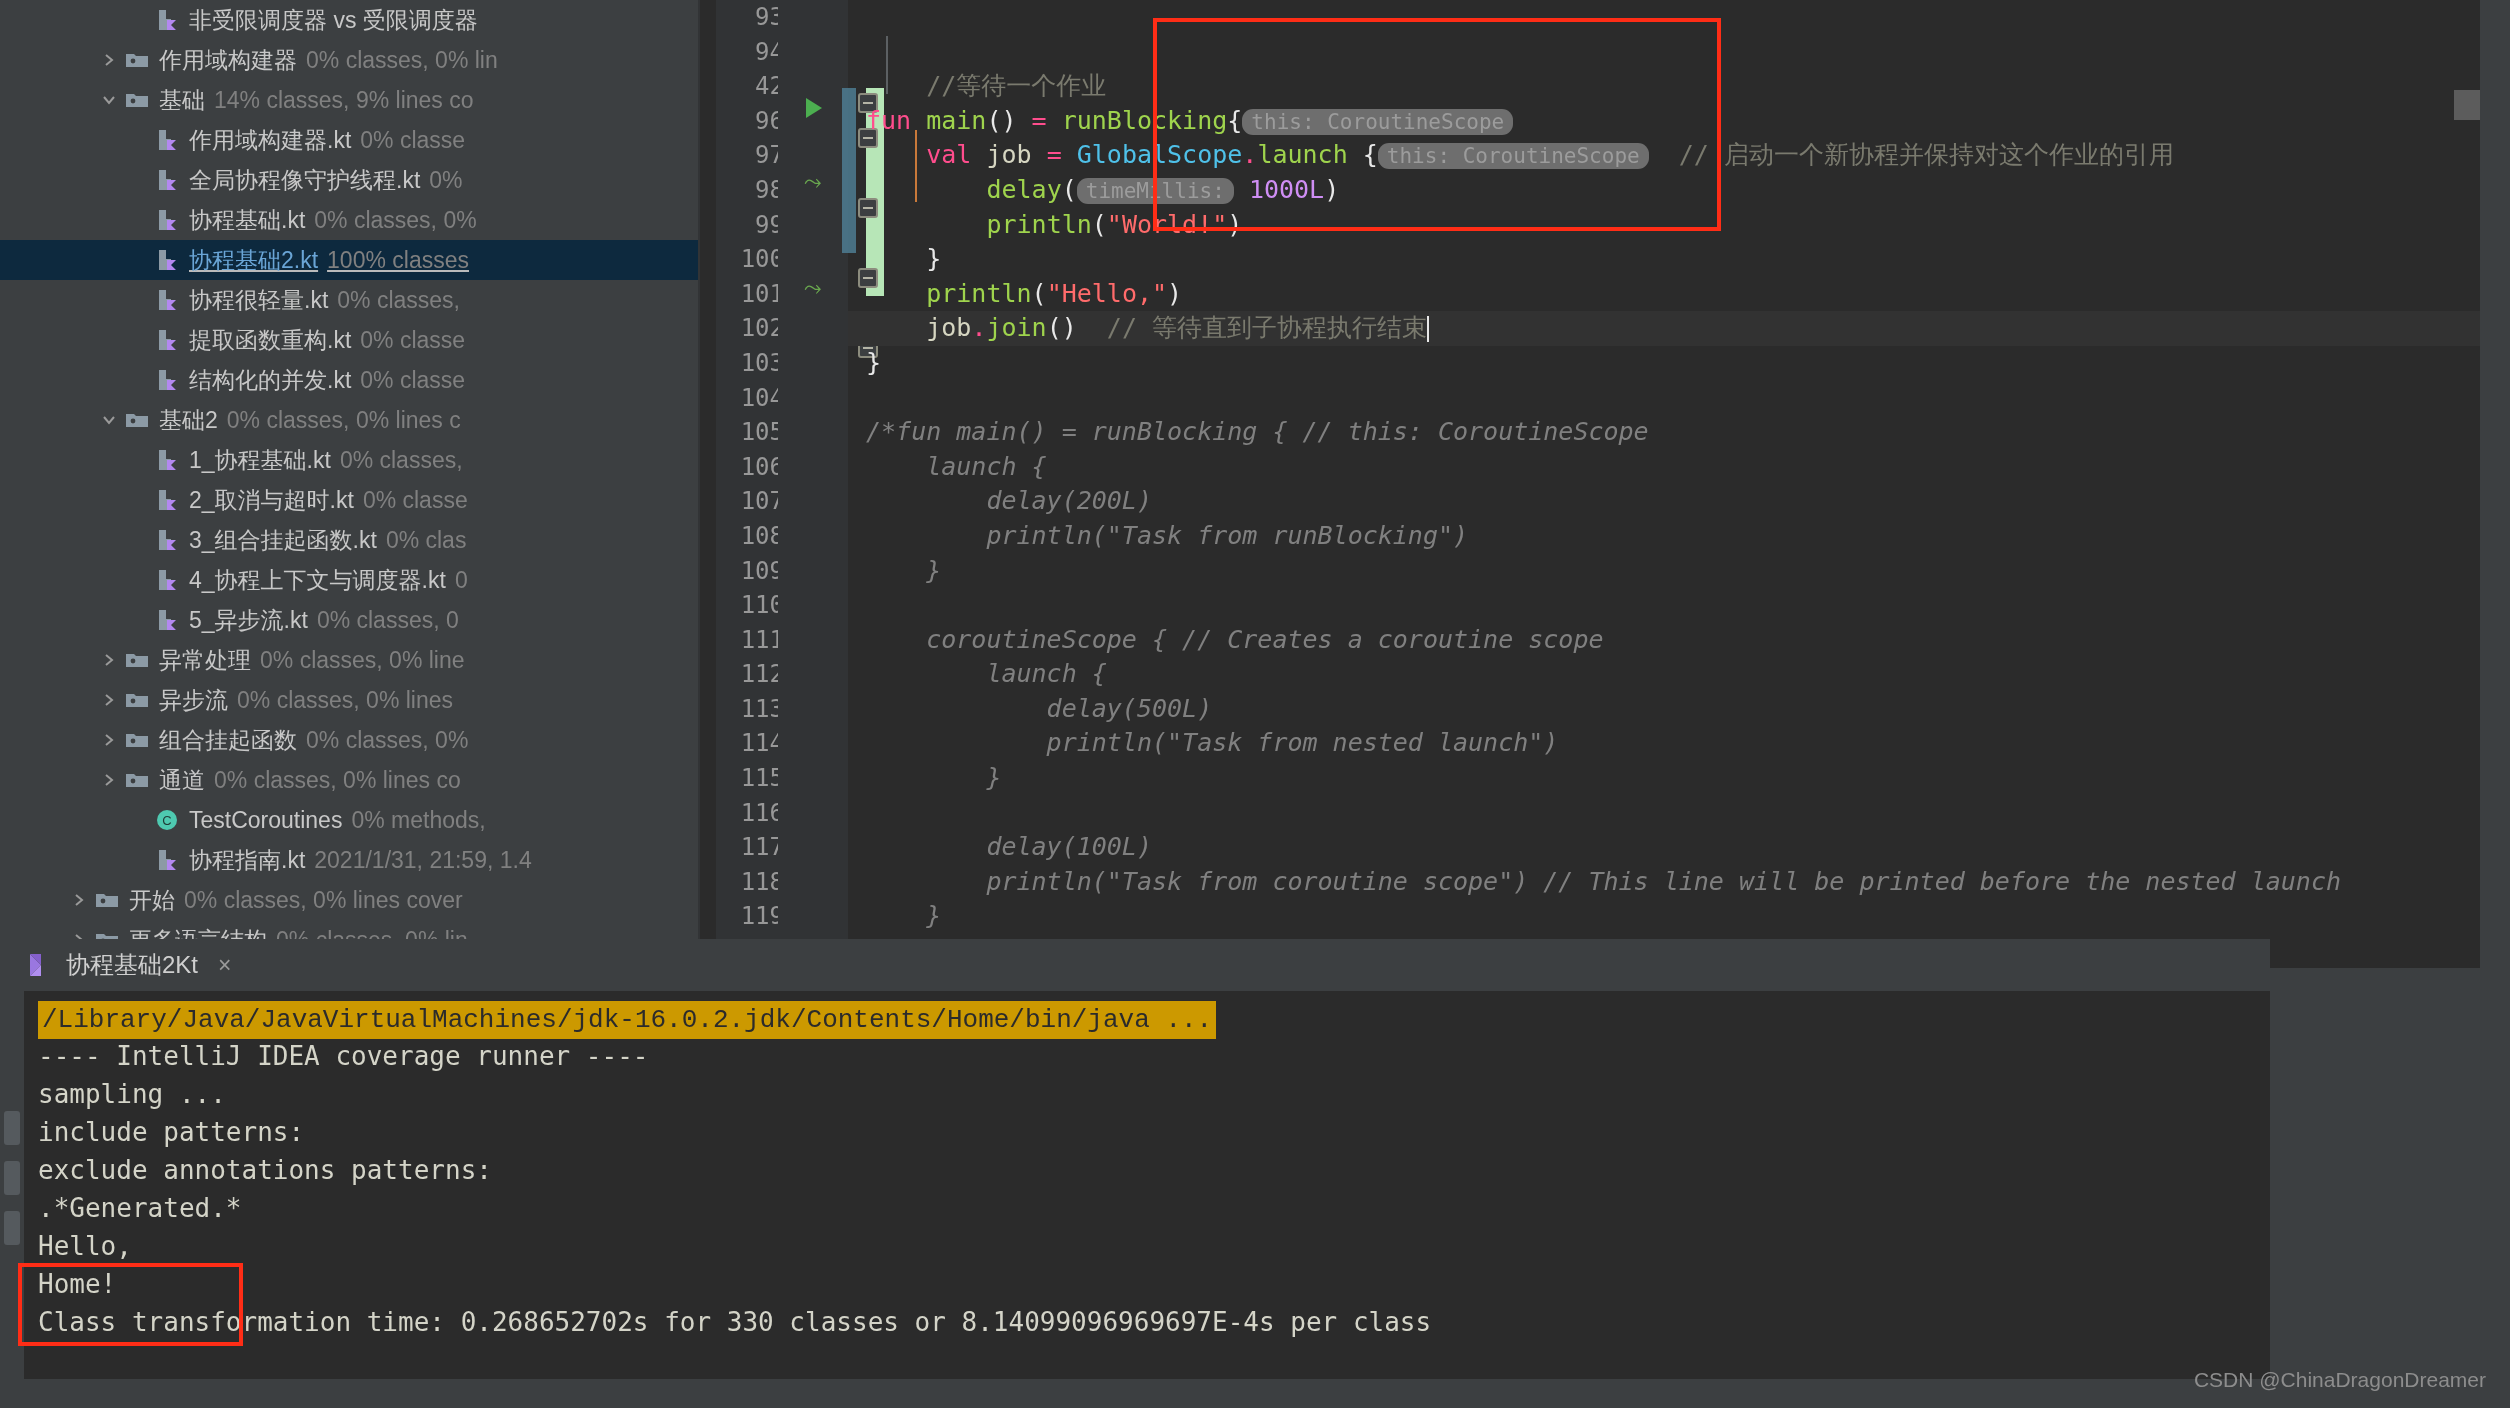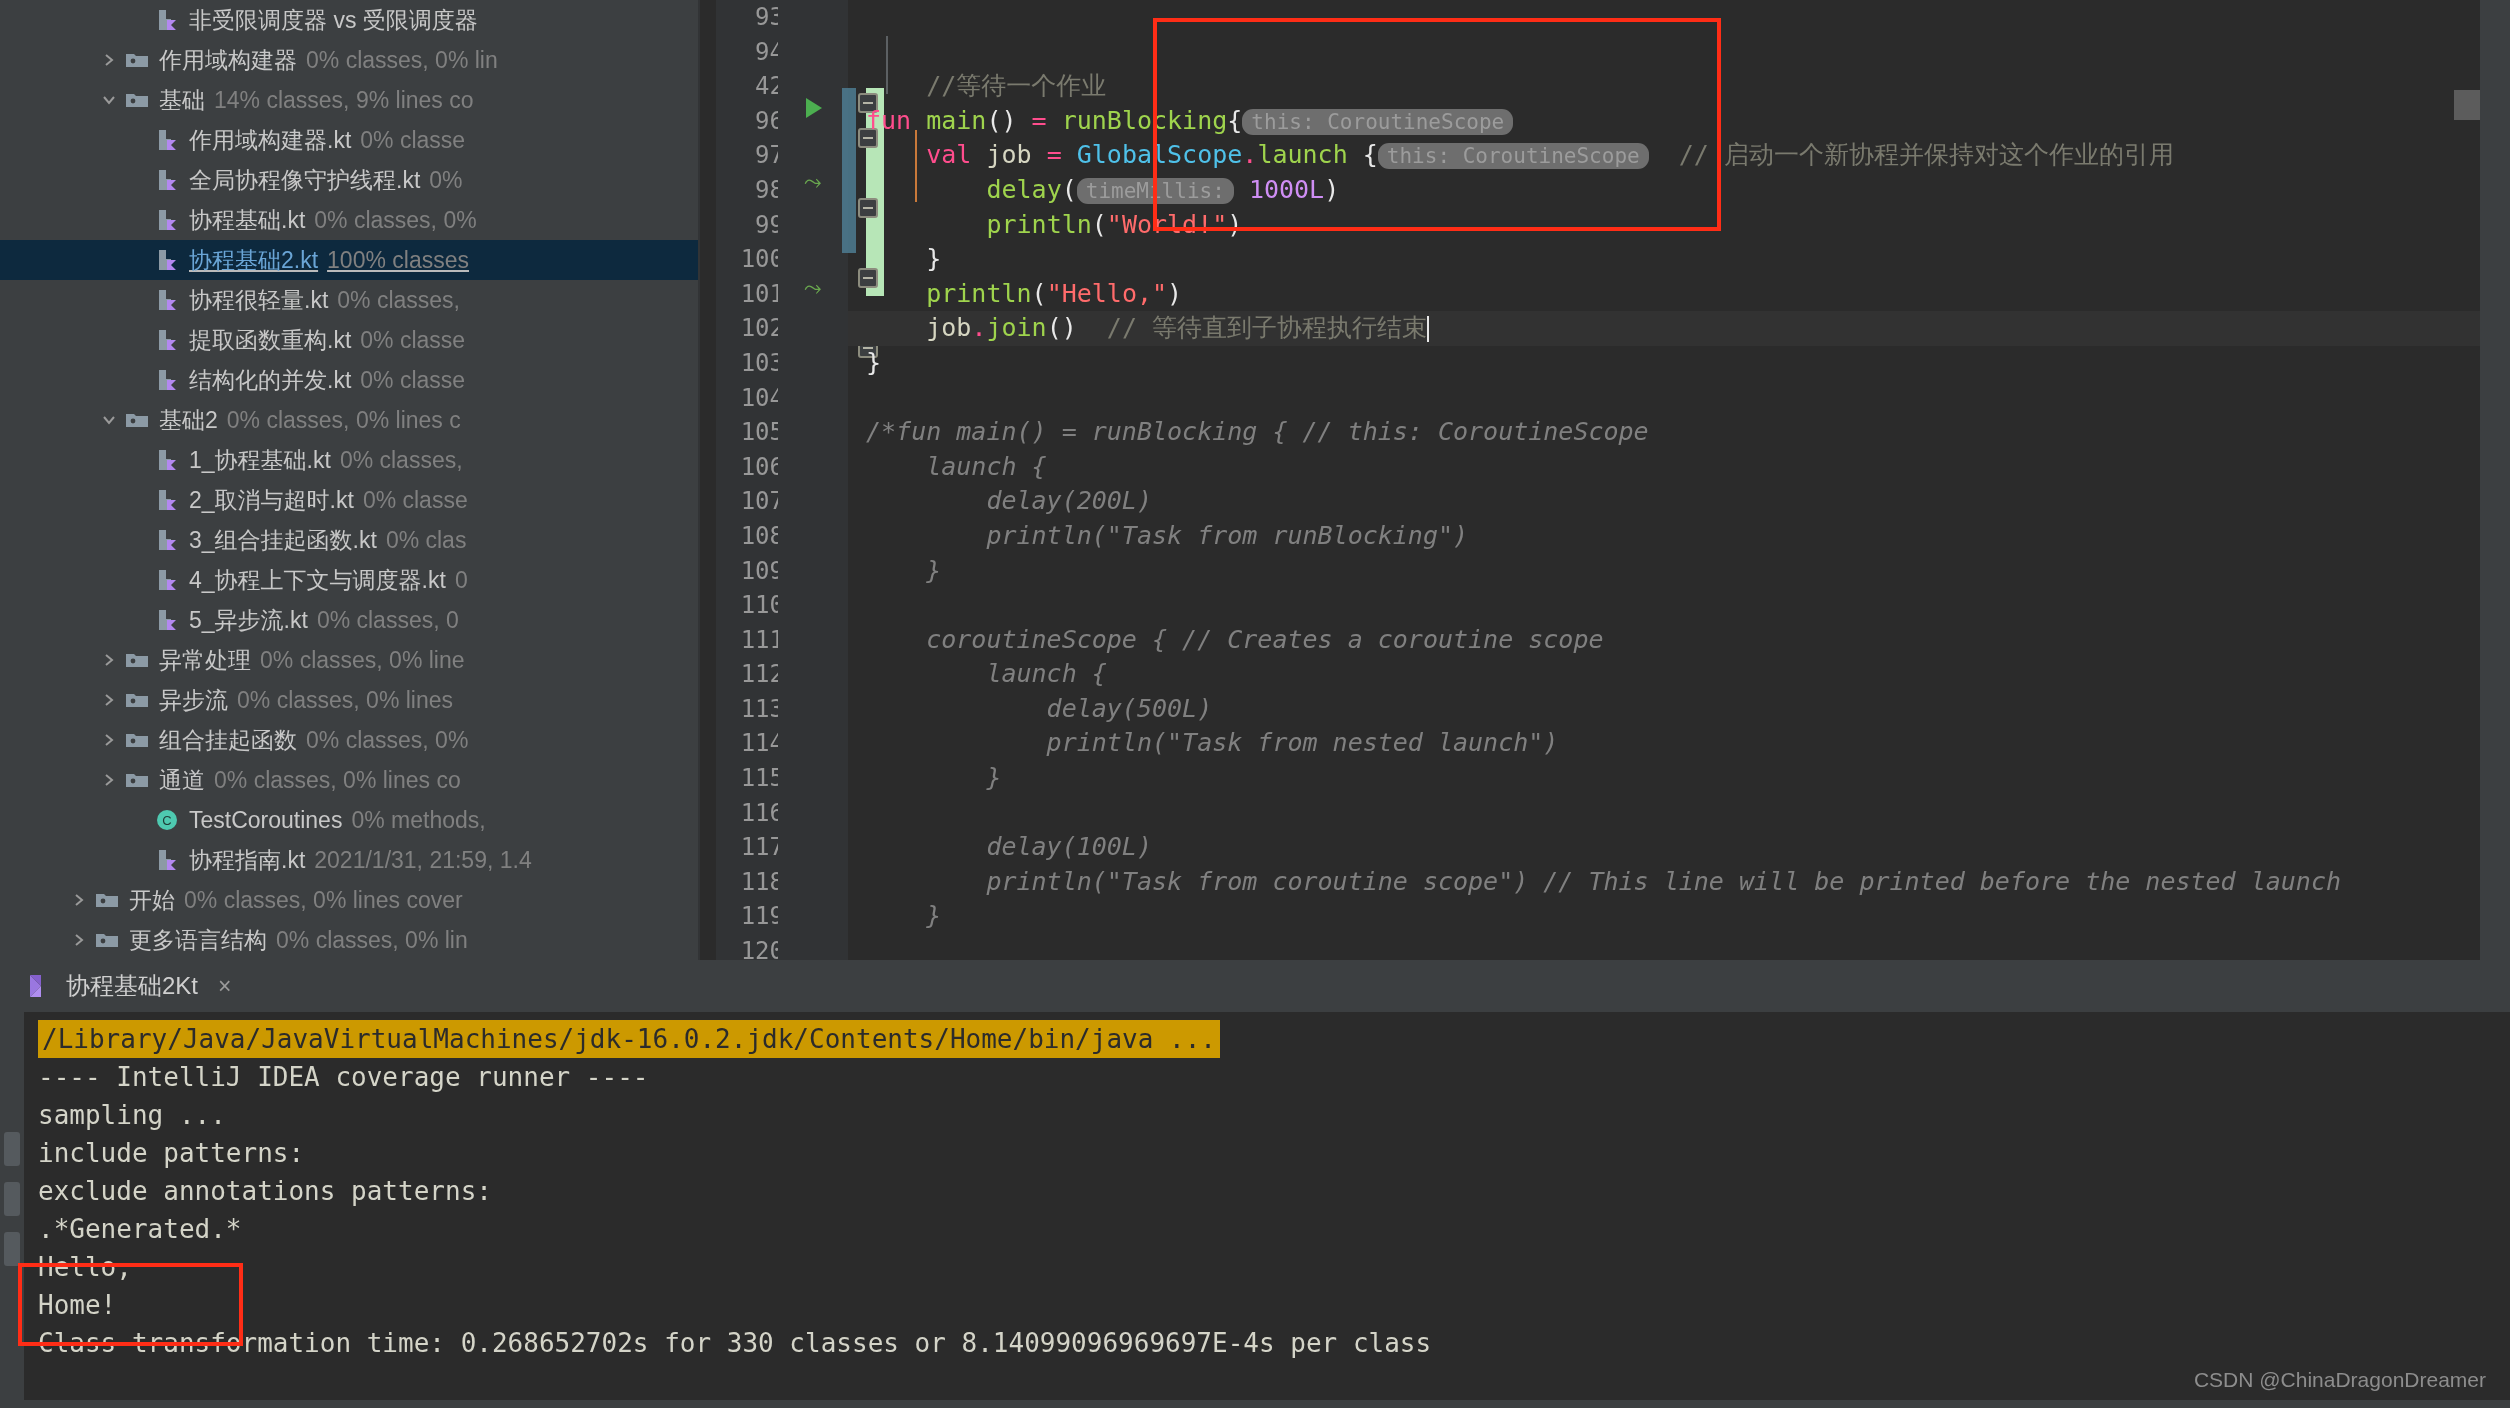--- a/index.html
+++ b/index.html
@@ -108,21 +108,21 @@
   .fold:after {
     content:""; position:absolute; left:3px; top:7px; width:10px; height:2px; background:#b4b4a6;
   }
   .runarrow {
     position:absolute; width:0;height:0;
     border-left:16px solid #4caf50; border-top:10px solid transparent; border-bottom:10px solid transparent;
   }
 
   
   #console {
-    position:absolute; left:0; top:960px; width:2510px; height:440px;
+    position:absolute; left:0; top:939px; width:2270px; height:440px;
     background:#3c3f41;
   }
   #console-tabbar {
     height:52px; display:flex; align-items:center; padding-left:26px; gap:10px;
   }
   #tab-icon {
     width:30px;height:30px; display:flex;align-items:center;justify-content:center;
   }
   #console-tab-label { font-size:24px; color:#cfcfcf; }
   #console-tab-close { font-size:23px; color:#9a9a9a; margin-left:10px; cursor:pointer; }
@@ -613,21 +613,21 @@
       <span id="console-tab-label">协程基础2Kt</span>
       <span id="console-tab-close">×</span>
     </div>
     <div id="console-scroll-left">
       <div class="vmark" style="top:120px;"></div>
       <div class="vmark" style="top:170px;"></div>
       <div class="vmark" style="top:220px;"></div>
     </div>
     <div id="console-hl-bar"></div>
     <div id="console-body">
-        <div class="out"><span style="background: rgb(204, 153, 0); color: rgb(43, 43, 43); padding: 4px 4px;">/Library/Java/JavaVirtualMachines/jdk-16.0.2.jdk/Contents/Home/bin/java ...</span></div>
+        <div class="out"><span style="background: rgb(204, 153, 0); color: rgb(43, 43, 43); padding: 4px 4px; font-family: Liberation Mono, monospace;">/Library/Java/JavaVirtualMachines/jdk-16.0.2.jdk/Contents/Home/bin/java ...</span></div>
         <div class="out"><span>---- IntelliJ IDEA coverage runner ----</span></div>
         <div class="out"><span>sampling ...</span></div>
         <div class="out"><span>include patterns:</span></div>
         <div class="out"><span>exclude annotations patterns:</span></div>
         <div class="out"><span>.*Generated.*</span></div>
         <div class="out"><span>Hello,</span></div>
         <div class="out"><span>Home!</span></div>
         <div class="out"><span>Class transformation time: 0.268652702s for 330 classes or 8.14099096969697E-4s per class</span></div>
       </div>
   </div>

